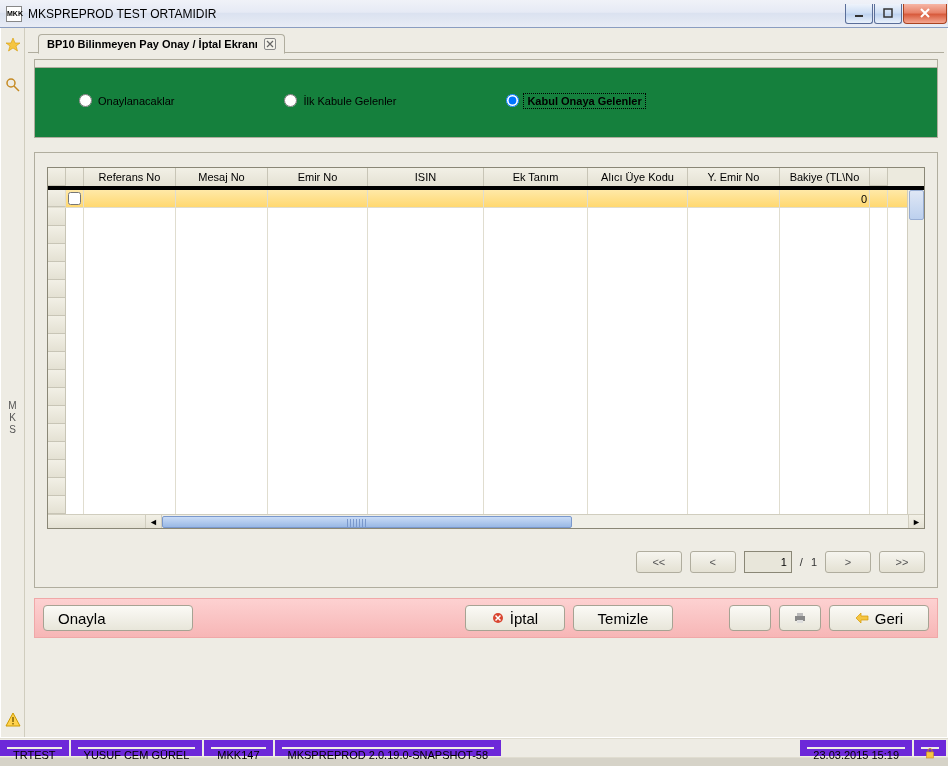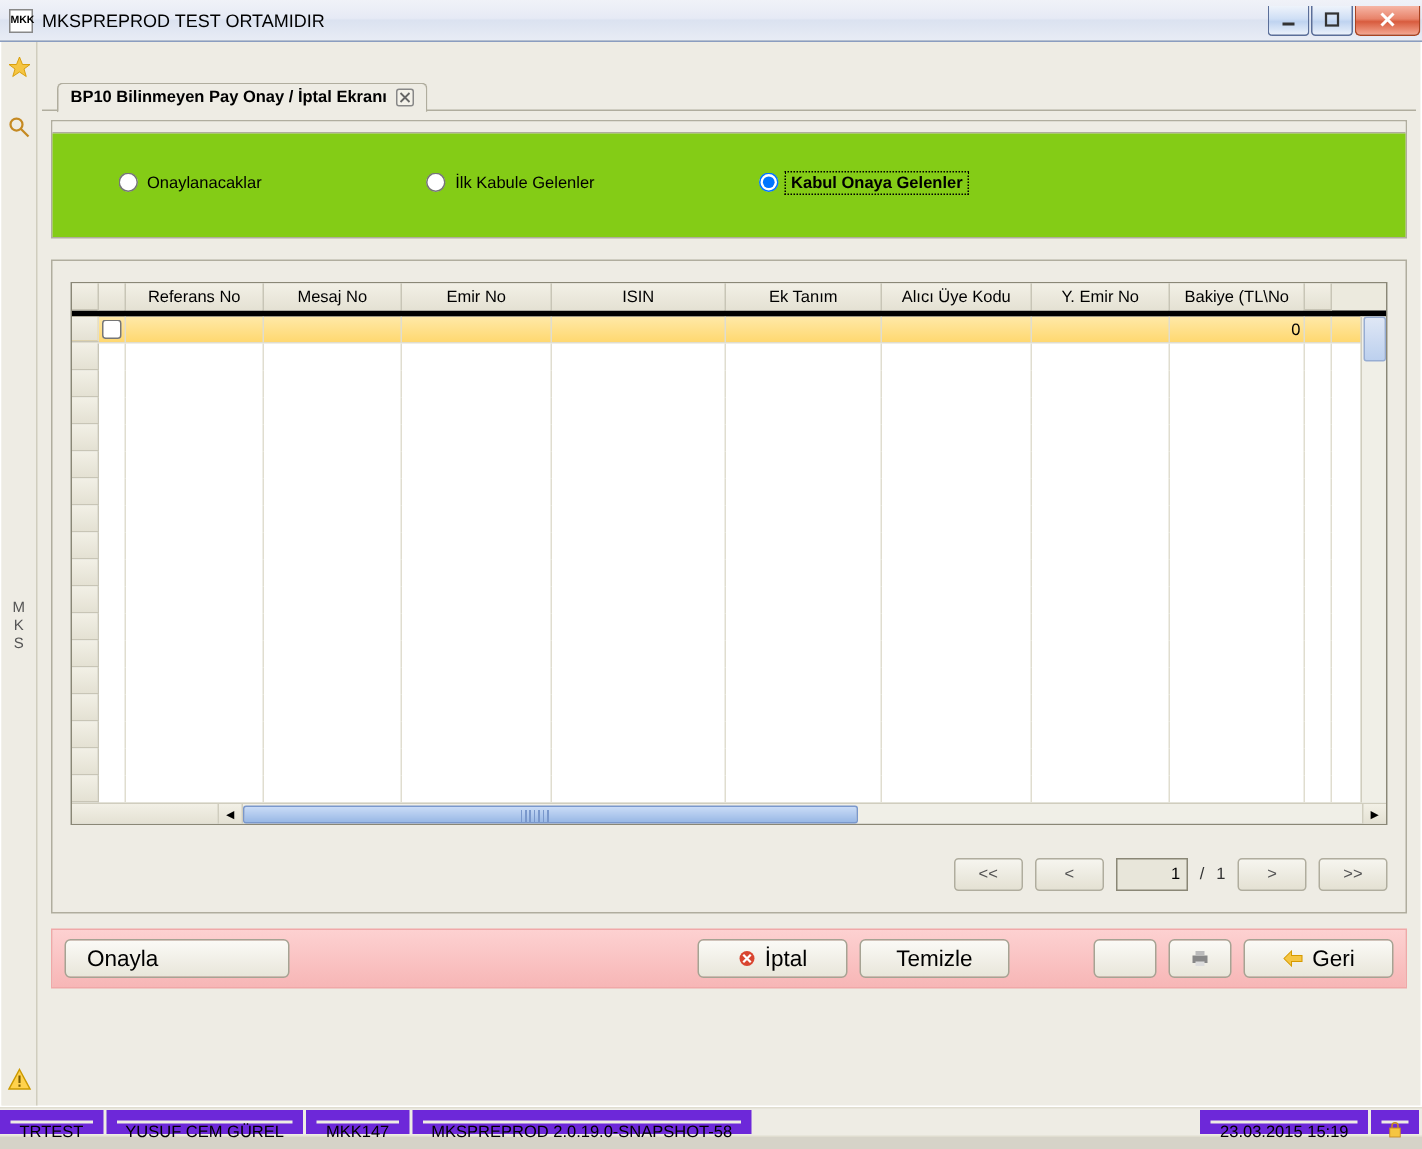--- a/index.html
+++ b/index.html
@@ -85,21 +85,20 @@
     align-items: center;
     font-size: 10px; color: #555;
     line-height: 12px;
   }
 
   .main-panel {
     flex: 1;
     display: flex;
     flex-direction: column;
     padding: 3px;
-    margin-top: 21px;
   }
 
   
   .tabstrip {
     height: 22px;
     position: relative;
     display: flex;
     align-items: flex-end;
     padding-left: 10px;
   }
@@ -143,21 +142,21 @@
     background: #eeece4;
     padding: 0;
     margin-bottom: 14px;
   }
   .filter-top {
     height: 8px;
     border-bottom: 1px solid #b0ad9e;
     background: #eeece4;
   }
   .filter-body {
-    background: #84cc16;
+    background: #15803d;
     padding: 26px 44px 30px 44px;
     display: flex;
     gap: 110px;
     align-items: center;
     justify-content: flex-start;
   }
   .radio-group { display: flex; align-items: center; gap: 6px; font-size: 11px; }
   .radio-group input { margin:0; }
   .radio-group.selected label {
     font-weight: bold;

